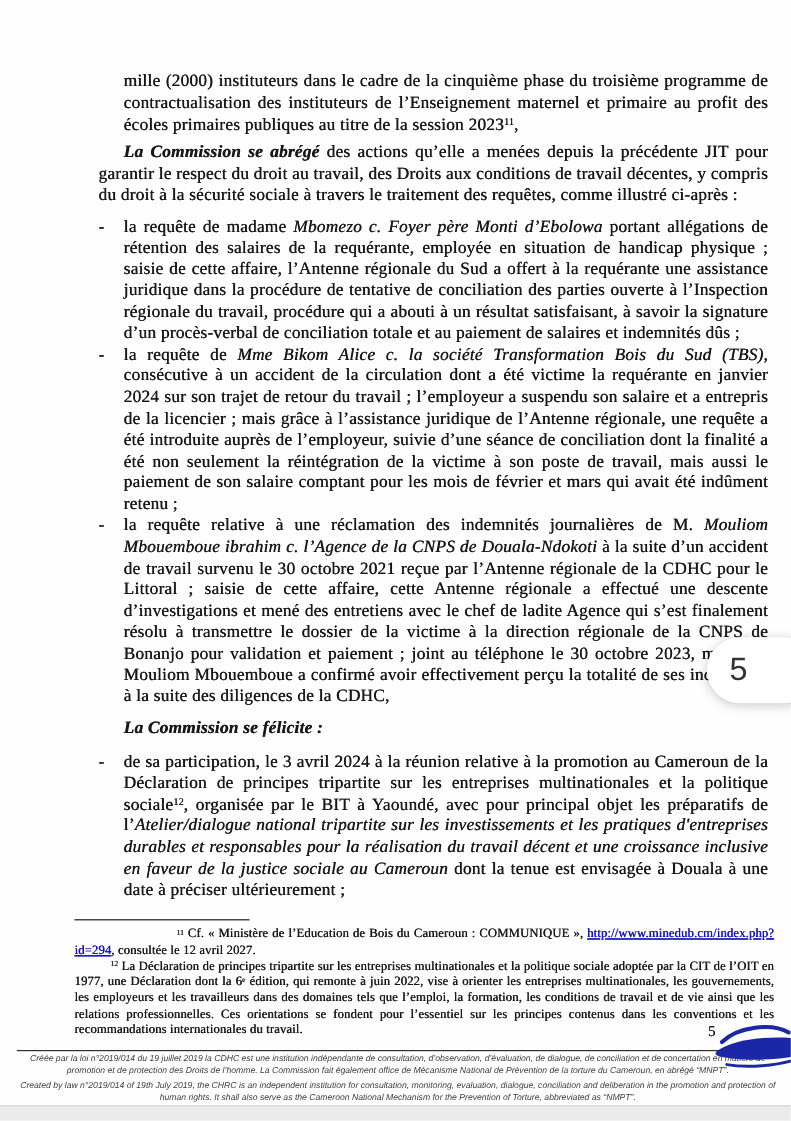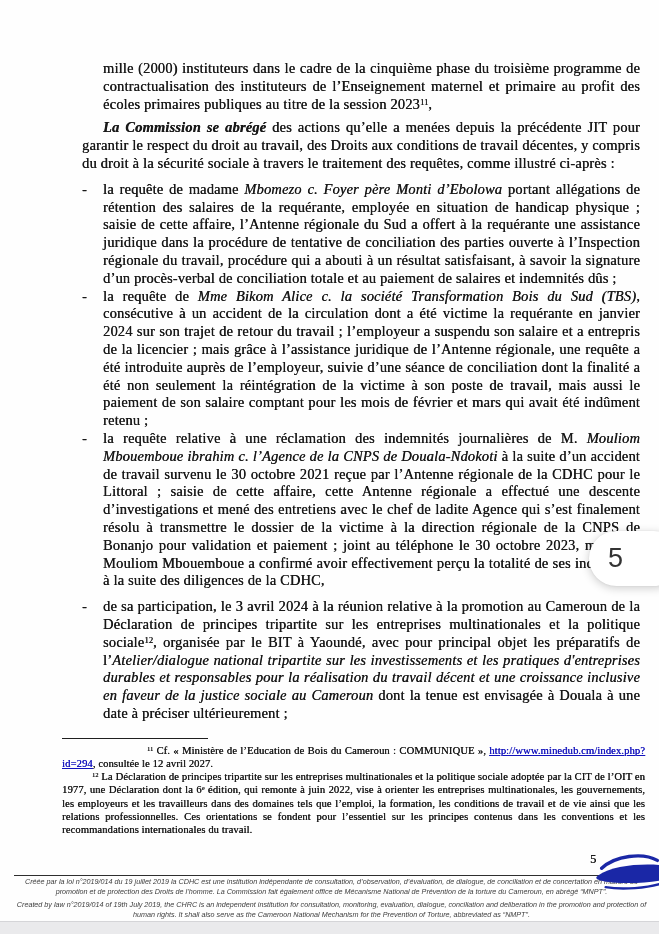--- a/index.html
+++ b/index.html
@@ -75,20 +75,21 @@
     <div class="bullet">
       <span class="dash">-</span>
       <div class="btxt"><span>la requête de </span><span class="it">Mme Bikom Alice c. la société Transformation Bois du Sud (TBS)</span><span>, consécutive à un accident de la circulation dont a été victime la requérante en janvier 2024 sur son trajet de retour du travail ; l’employeur a suspendu son salaire et a entrepris de la licencier ; mais grâce à l’assistance juridique de l’Antenne régionale, une requête a été introduite auprès de l’employeur, suivie d’une séance de conciliation dont la finalité a été non seulement la réintégration de la victime à son poste de travail, mais aussi le paiement de son salaire comptant pour les mois de février et mars qui avait été indûment retenu ;</span></div>
     </div>
     <div class="bullet">
       <span class="dash">-</span>
       <div class="btxt"><span>la requête relative à une réclamation des indemnités journalières de M. </span><span class="it">Mouliom Mbouemboue ibrahim c. l’Agence de la CNPS de Douala-Ndokoti</span><span> à la suite d’un accident de travail survenu le 30 octobre 2021 reçue par l’Antenne régionale de la CDHC pour le Littoral ; saisie de cette affaire, cette Antenne régionale a effectué une descente d’investigations et mené des entretiens avec le chef de ladite Agence qui s’est finalement résolu à transmettre le dossier de la victime à la direction régionale de la CNPS de Bonanjo pour validation et paiement ; joint au téléphone le 30 octobre 2023, monsieur Mouliom Mbouemboue a confirmé avoir effectivement perçu la totalité de ses indemnités à la suite des diligences de la CDHC,</span></div>
     </div>
   </div>
 
+  <div class="para heading">La Commission se félicite :</div>
 
   <div class="bullets">
     <div class="bullet">
       <span class="dash">-</span>
       <div class="btxt"><span>de sa participation, le 3 avril 2024 à la réunion relative à la promotion au Cameroun de la Déclaration de principes tripartite sur les entreprises multinationales et la politique sociale</span><sup>12</sup><span>, organisée par le BIT à Yaoundé, avec pour principal objet les préparatifs de l’</span><span class="it">Atelier/dialogue national tripartite sur les investissements et les pratiques d'entreprises durables et responsables pour la réalisation du travail décent et une croissance inclusive en faveur de la justice sociale au Cameroun</span><span> dont la tenue est envisagée à Douala à une date à préciser ultérieurement ;</span></div>
     </div>
   </div>
 
   <div class="footnotes">
     <div class="fn-sep"></div>

